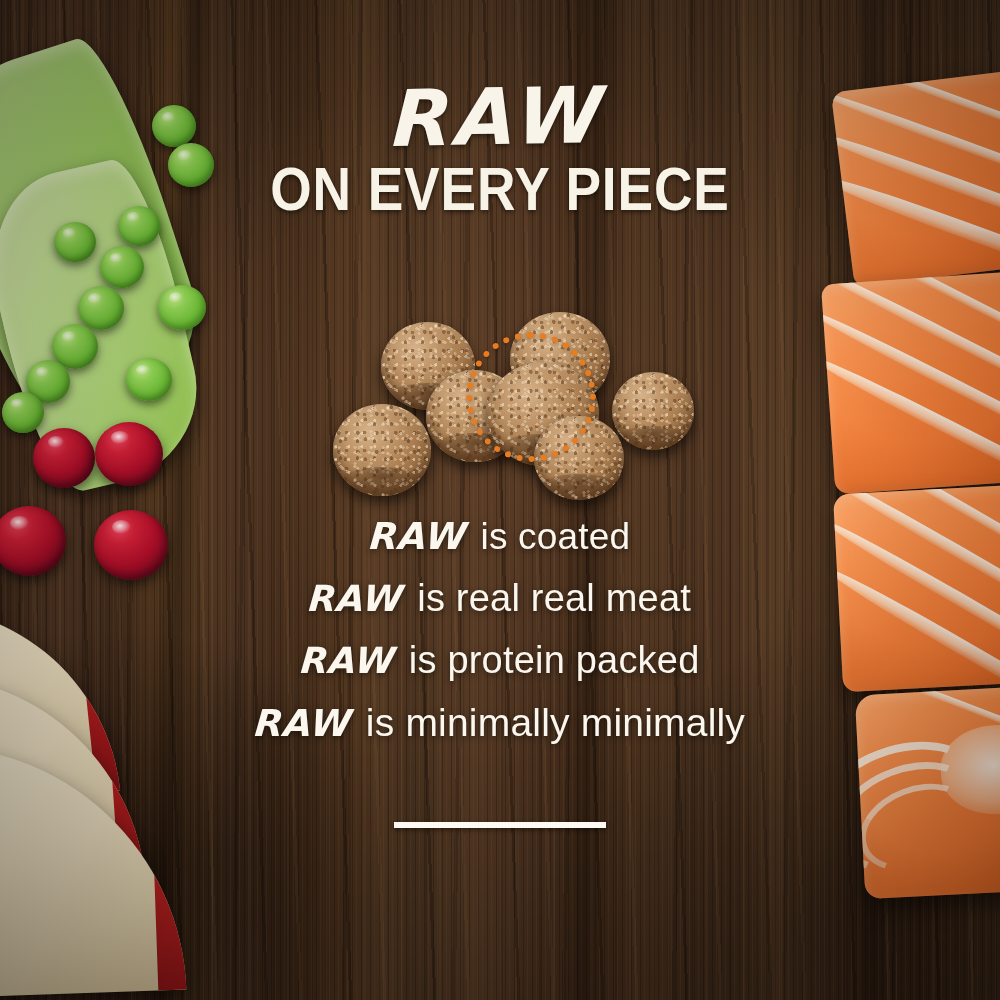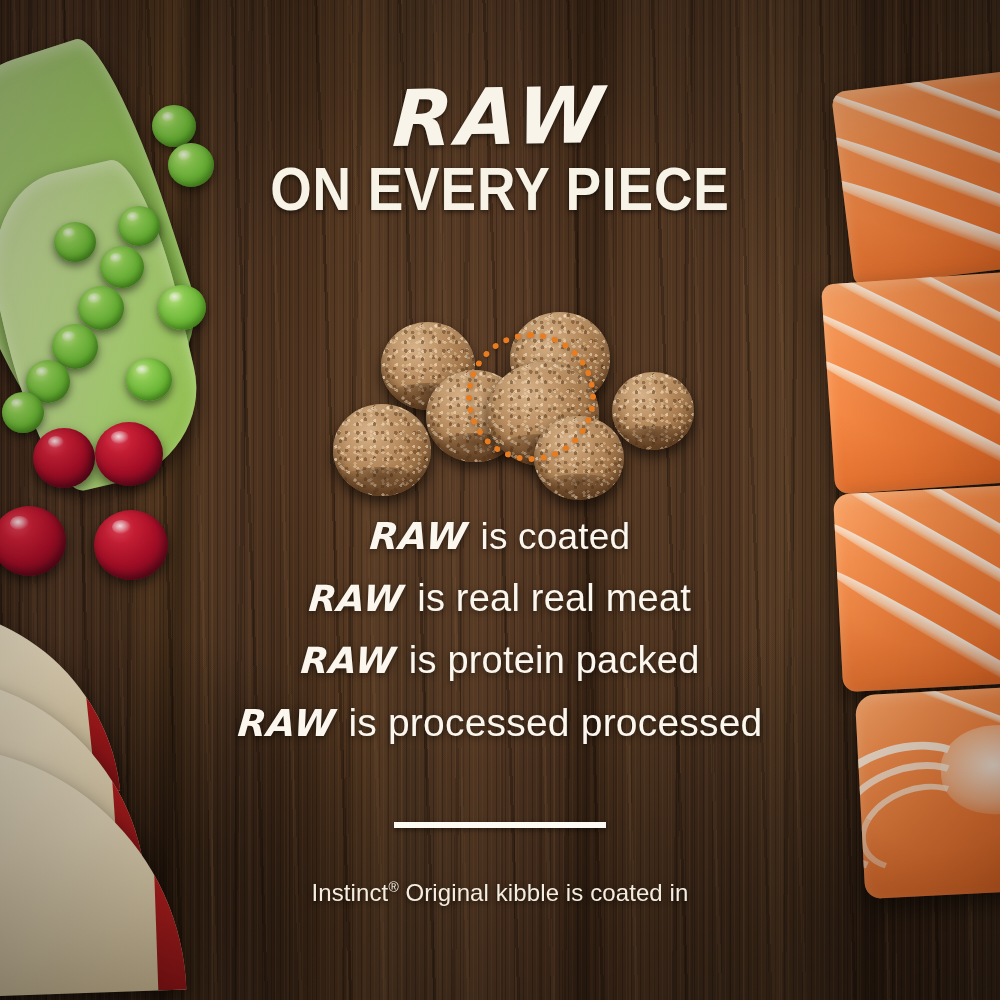--- a/index.html
+++ b/index.html
@@ -362,23 +362,22 @@
     <div class="claim claim-2">
       <span class="c-raw">RAW</span>
       <span class="c-rest">is real real meat</span>
     </div>
     <div class="claim claim-3">
       <span class="c-raw">RAW</span>
       <span class="c-rest">is protein packed</span>
     </div>
     <div class="claim claim-4">
       <span class="c-raw">RAW</span>
-      <span class="c-rest">is processed processed</span>
+      <span class="c-rest">is minimally minimally</span>
     </div>
   </div>
 
   <div class="divider"></div>
 
   <div class="footnote">
-    <div><span>Instinct</span><sup>®</sup><span> Original kibble is coated in</span></div>
   </div>
 
 </div>
 
 </body></html>

